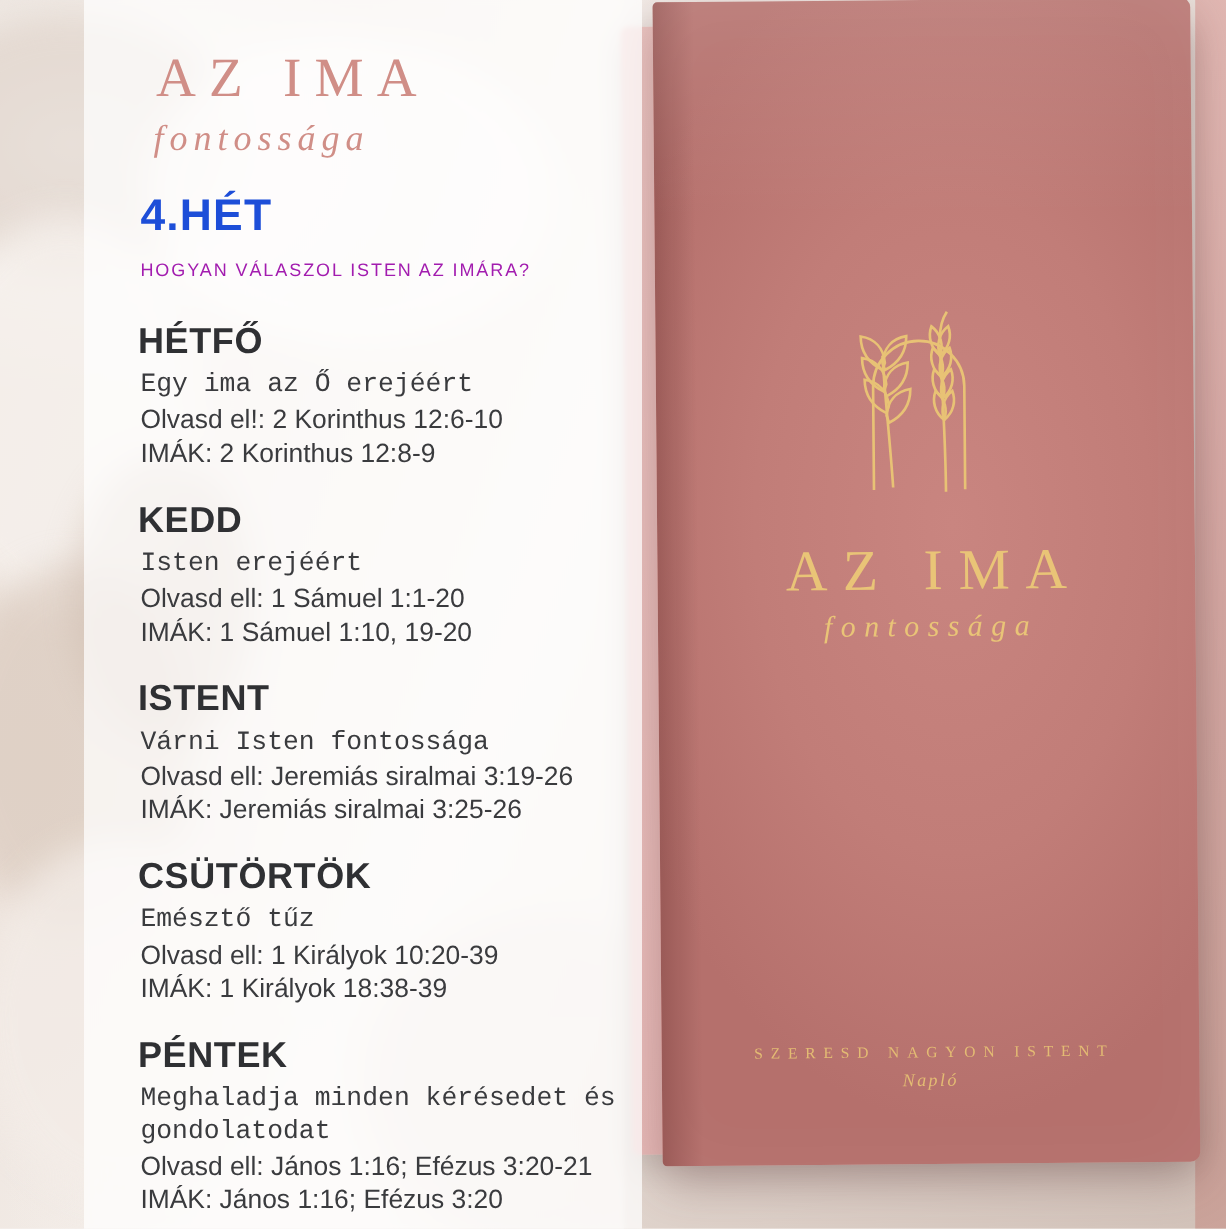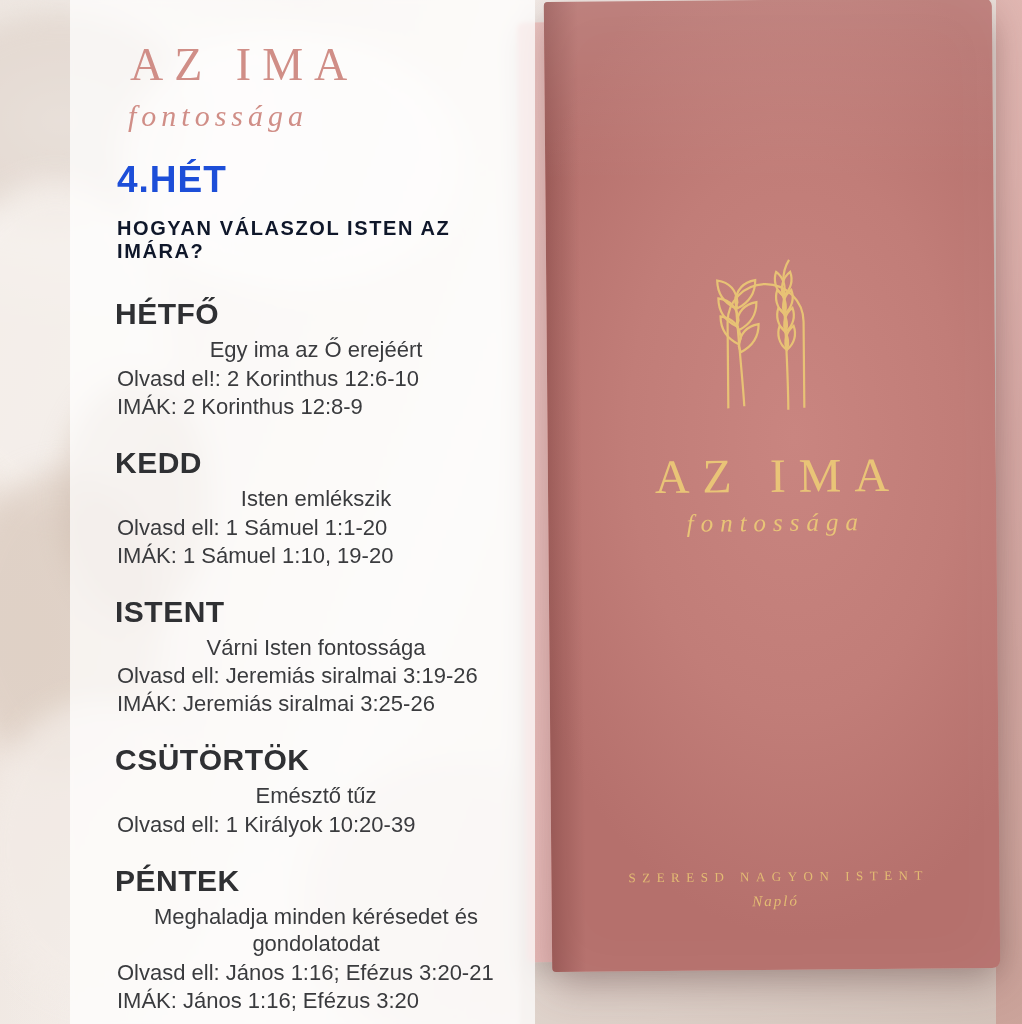--- a/index.html
+++ b/index.html
@@ -194,44 +194,43 @@
   .week {
     font-family: "Liberation Sans", sans-serif;
     font-weight: bold;
     font-size: 37px;
     letter-spacing: 1px;
     color: #1d4ed8;
     margin: 26px 0 0 2px;
   }
   .question {
     font-family: "Liberation Sans", sans-serif;
-    font-weight: bold;
-    font-size: 20px;
+    font-weight: normal;
+    font-size: 15px;
     letter-spacing: 1.6px;
-    color: #0f172a;
+    color: #a21caf;
     margin: 16px 0 0 2px;
   }
 
   .day-block { margin-top: 26px; }
   .day-block.first { margin-top: 34px; }
   .day-name {
     font-family: "Liberation Sans", sans-serif;
     font-weight: bold;
     font-size: 30px;
     letter-spacing: 0.5px;
     color: #2f3033;
     margin: 0 0 0 0;
   }
   .day-topic {
-    font-family: Liberation Sans, sans-serif;
+    font-family: Liberation Mono, monospace;
     font-size: 22px;
     color: #3a3b3e;
     margin: 6px 0 0 2px;
     line-height: 1.22;
-    text-align: center;
   }
   .day-ref {
     font-family: "Liberation Sans", sans-serif;
     font-size: 22px;
     color: #3a3b3e;
     margin: 2px 0 0 2px;
   }
 </style>
 </head>
 <body>
@@ -300,36 +299,37 @@
 
       <div class="day-block first">
         <div class="day-name">HÉTFŐ</div>
         <div class="day-topic">Egy ima az Ő erejéért</div>
         <div class="day-ref">Olvasd el!: 2 Korinthus 12:6-10</div>
         <div class="day-ref">IMÁK: 2 Korinthus 12:8-9</div>
       </div>
 
       <div class="day-block">
         <div class="day-name">KEDD</div>
-        <div class="day-topic">Isten emlékszik</div>
+        <div class="day-topic">Isten erejéért</div>
         <div class="day-ref">Olvasd ell: 1 Sámuel 1:1-20</div>
         <div class="day-ref">IMÁK: 1 Sámuel 1:10, 19-20</div>
       </div>
 
       <div class="day-block">
         <div class="day-name">ISTENT</div>
         <div class="day-topic">Várni Isten fontossága</div>
         <div class="day-ref">Olvasd ell: Jeremiás siralmai 3:19-26</div>
         <div class="day-ref">IMÁK: Jeremiás siralmai 3:25-26</div>
       </div>
 
       <div class="day-block">
         <div class="day-name">CSÜTÖRTÖK</div>
         <div class="day-topic">Emésztő tűz</div>
         <div class="day-ref">Olvasd ell: 1 Királyok 10:20-39</div>
+        <div class="day-ref">IMÁK: 1 Királyok 18:38-39</div>
       </div>
 
       <div class="day-block">
         <div class="day-name">PÉNTEK</div>
         <div class="day-topic">Meghaladja minden kérésedet és gondolatodat</div>
         <div class="day-ref">Olvasd ell: János 1:16; Efézus 3:20-21</div>
         <div class="day-ref">IMÁK: János 1:16; Efézus 3:20</div>
       </div>
 
     </div>

